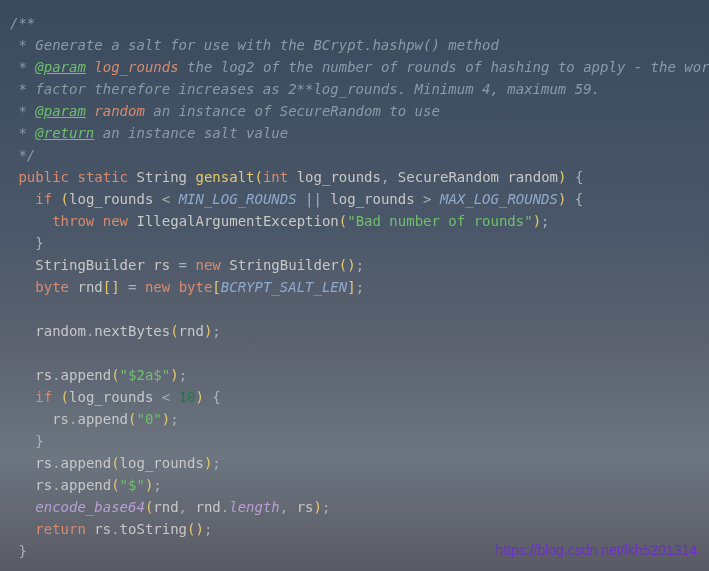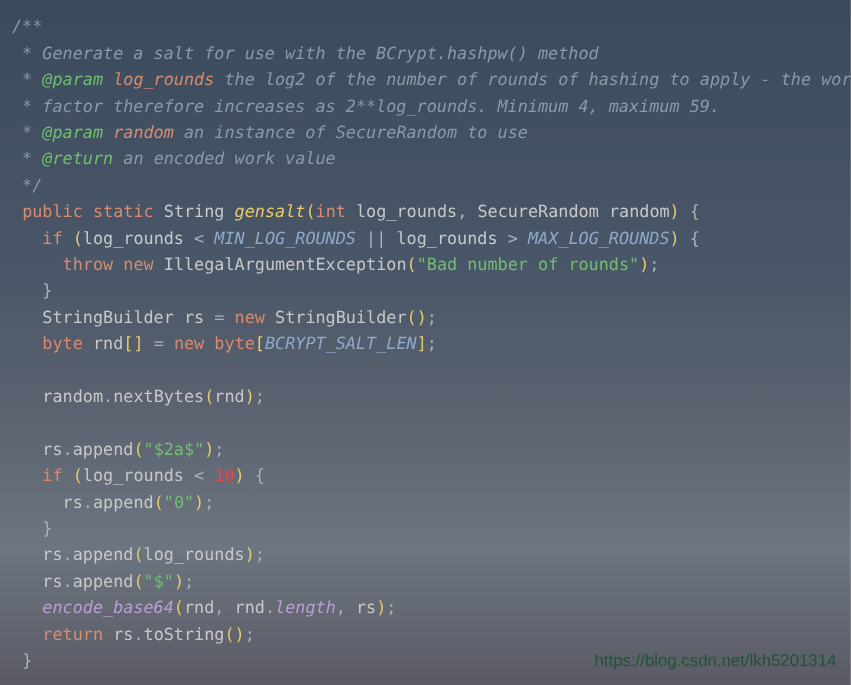--- a/index.html
+++ b/index.html
@@ -15,53 +15,53 @@
     color: #c8c8c8;
     position: relative;
     overflow: hidden;
   }
   pre {
     margin: 0;
     white-space: pre;
     font-family: inherit;
   }
   .doc   { color: #8a9aa8; font-style: italic; }
-  .tag   { color: #6fbf6f; font-style: italic; }
+  .tag   { color: #6fbf6f; font-style: italic; text-decoration: underline; }
   .tagp  { color: #d88b6f; font-style: italic; } 
   .kw    { color: #d88b6f; font-style: normal; margin-top: 12px; } 
   .type  { color: #c8c8c8; }
-  .fn    { color: #e6c96b; font-style: italic; }
+  .fn    { color: #e6c96b; }
   .paren { color: #e6c96b; }
-  .num   { color: #ef4444; }
+  .num   { color: #15803d; }
   .str   { color: #6fbf6f; }
   .const { color: #8fa9c9; font-style: italic; text-align: right; }
   .field { color: #b89fd6; font-style: italic; }
   .punc  { color: #aab0b8; }
   .ident { color: #c8c8c8; }
 
   .watermark {
     position: absolute;
     right: 12px;
     bottom: 10px;
-    color: #14532d;
+    color: #6d28d9;
     font-family: Arial, sans-serif;
     font-size: 14px;
     font-style: normal;
     opacity: 0.85;
   }
 </style>
 </head>
 <body>
 
 <pre><span class="doc">/**</span>
 <span class="doc"> * Generate a salt for use with the BCrypt.hashpw() method</span>
 <span class="doc"><span> * </span><span class="tag">@param</span><span class="tagp"> log_rounds</span><span> the log2 of the number of rounds of hashing to apply - the work</span></span>
 <span class="doc"> * factor therefore increases as 2**log_rounds. Minimum 4, maximum 59.</span>
 <span class="doc"><span> * </span><span class="tag">@param</span><span class="tagp"> random</span><span> an instance of SecureRandom to use</span></span>
-<span class="doc"><span> * </span><span class="tag">@return</span><span> an encoded work value</span></span>
+<span class="doc"><span> * </span><span class="tag">@return</span><span> an instance salt value</span></span>
 <span class="doc"> */</span>
  <span class="kw">public</span> <span class="kw">static</span> <span class="type">String</span> <span class="fn">gensalt</span><span class="paren">(</span><span class="kw">int</span> <span class="ident">log_rounds</span><span class="punc">,</span> <span class="type">SecureRandom</span> <span class="ident">random</span><span class="paren">)</span> <span class="punc">{</span>
    <span class="kw">if</span> <span class="paren">(</span><span class="ident">log_rounds</span><span class="punc"> &lt; </span><span class="const">MIN_LOG_ROUNDS</span><span class="punc"> || </span><span class="ident">log_rounds</span><span class="punc"> &gt; </span><span class="const">MAX_LOG_ROUNDS</span><span class="paren">)</span> <span class="punc">{</span>
      <span class="kw">throw</span> <span class="kw">new</span> <span class="type">IllegalArgumentException</span><span class="paren">(</span><span class="str">"Bad number of rounds"</span><span class="paren">)</span><span class="punc">;</span>
    <span class="punc">}</span>
    <span class="type">StringBuilder</span> <span class="ident">rs</span><span class="punc"> = </span><span class="kw">new</span> <span class="type">StringBuilder</span><span class="paren">()</span><span class="punc">;</span>
    <span class="kw">byte</span> <span class="ident">rnd</span><span class="paren">[]</span><span class="punc"> = </span><span class="kw">new</span> <span class="kw">byte</span><span class="paren">[</span><span class="const">BCRYPT_SALT_LEN</span><span class="paren">]</span><span class="punc">;</span>
 
    <span class="ident">random</span><span class="punc">.</span><span class="ident">nextBytes</span><span class="paren">(</span><span class="ident">rnd</span><span class="paren">)</span><span class="punc">;</span>
 

